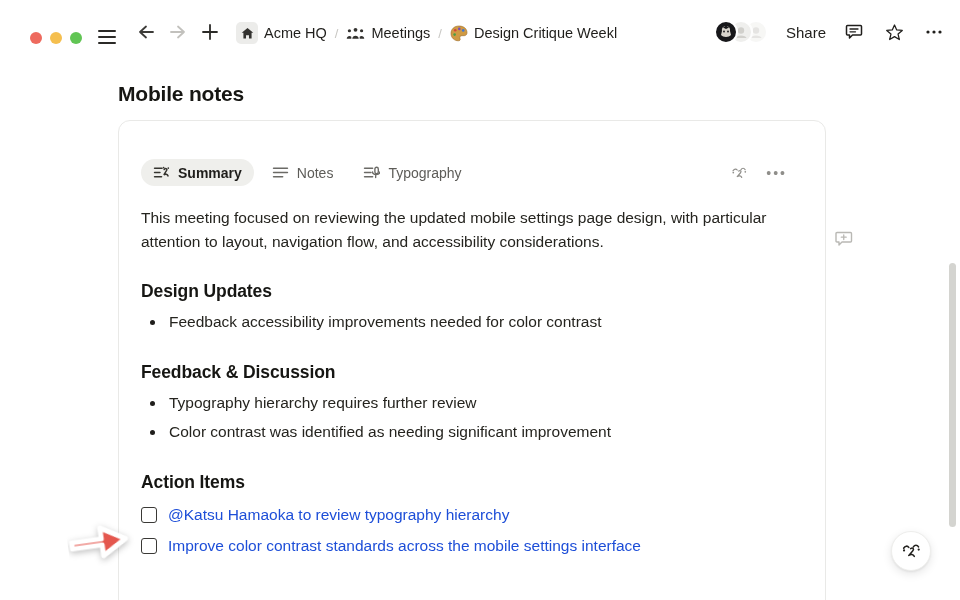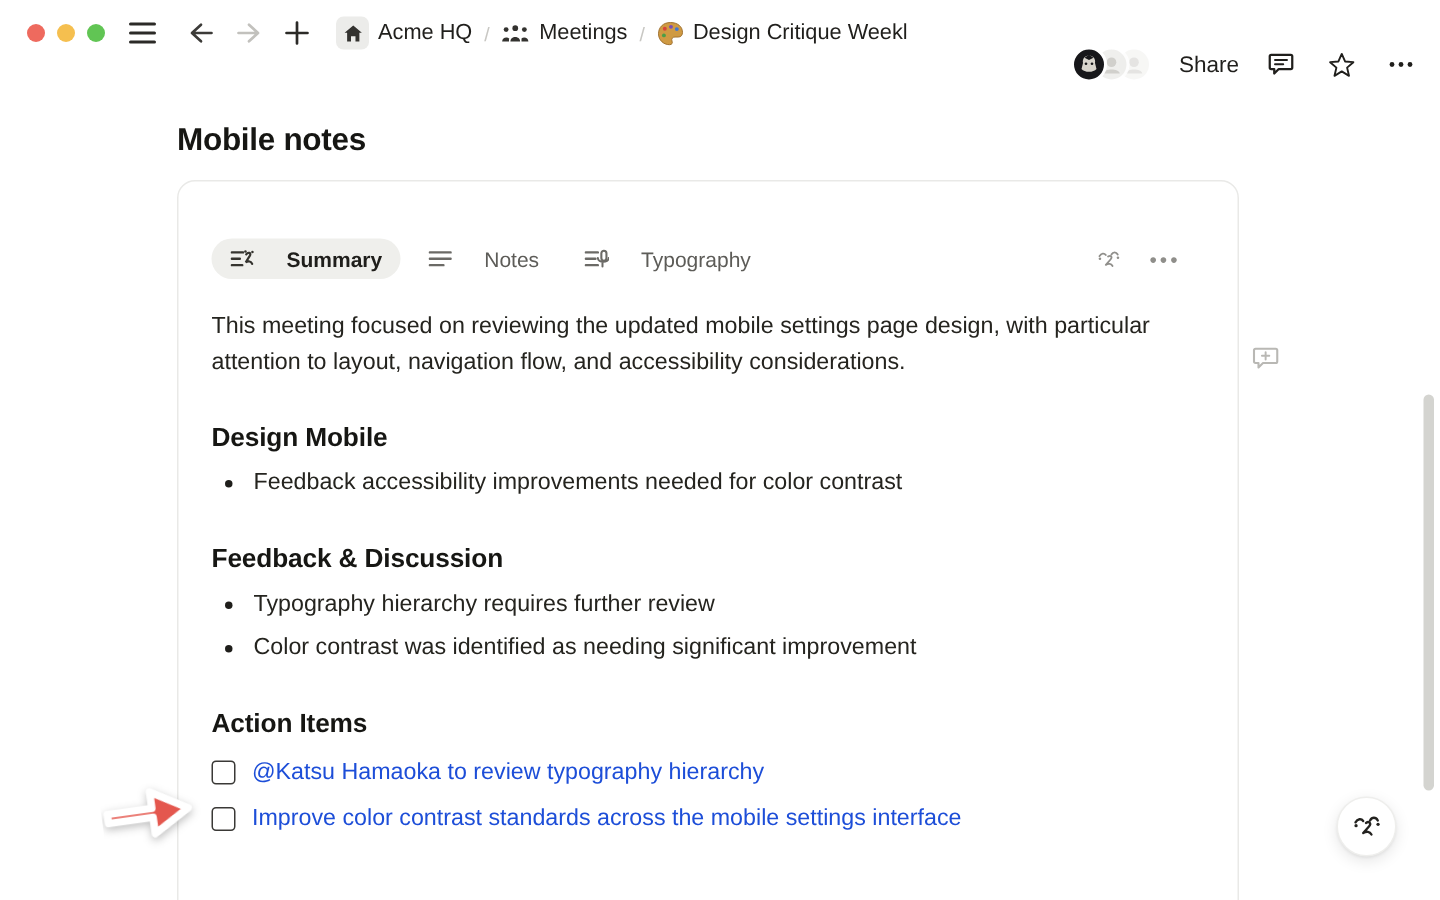--- a/index.html
+++ b/index.html
@@ -1,21 +1,21 @@
 <!DOCTYPE html>
 <html><head>
 <meta charset="utf-8">
 <style>
   * { margin:0; padding:0; box-sizing:border-box; }
   html,body { width:960px; height:600px; }
   body { font-family:"Liberation Sans","DejaVu Sans",sans-serif; background:#fff; color:#1f1e1b; }
   .canvas { position:relative; width:960px; height:600px; background:#fff; overflow:hidden; }
 
   
-  .topbar { position:absolute; top:0; left:4px; right:0; height:44px; display:flex; align-items:center; padding:0 14px; background:#fff; }
+  .topbar { position:absolute; top:0; left:16px; right:0; height:44px; display:flex; align-items:flex-end; padding:0 14px; background:#fff; }
   .lights { display:flex; gap:8px; margin-right:16px; }
   .light { width:12px; height:12px; border-radius:50%; }
   .hamburger { width:18px; display:flex; flex-direction:column; gap:4px; margin-right:18px; cursor:pointer; }
   .hamburger i { display:block; height:2px; background:#2b2a27; border-radius:1px; }
   .navbtn { width:24px; height:24px; display:flex; align-items:center; justify-content:center; margin-right:8px; }
   .breadcrumb { display:flex; align-items:center; gap:7px; margin-left:6px; font-size:14.5px; color:#201f1c; white-space:nowrap; }
   .crumb { display:flex; align-items:center; gap:6px; cursor:pointer; }
   .crumb-sep { color:#c8c7c3; font-size:13px; padding:0 1px; }
   .home-chip { width:22px; height:22px; border-radius:5px; background:#ececea; display:flex; align-items:center; justify-content:center; }
   .topbar-right { margin-left:auto; display:flex; align-items:center; gap:16px;margin-top:42px; }
@@ -28,21 +28,21 @@
   .share { font-size:15px; color:#201f1c; cursor:pointer; }
   .iconbtn { display:flex; align-items:center; justify-content:center; width:24px; height:24px; cursor:pointer; }
 
   
   .page-title { position:absolute; left:118px; top:82px; font-size:21px; font-weight:700; color:#161613; letter-spacing:-.2px; }
 
   .card { position:absolute; left:118px; top:120px; width:708px; height:510px; background:#fff; border:1px solid #e9e9e7; border-radius:12px; padding:22px 24px 0 22px; }
   .card-title { font-size:19px; font-weight:700; color:#161613; letter-spacing:-.2px; }
 
   .tabs { display:flex; align-items:center; margin-top:16px; gap:6px; }
-  .tab { display:flex; align-items:center; gap:21px; padding:5px 12px; border-radius:999px; font-size:14px; color:#5d5c58; cursor:pointer; }
+  .tab { display:flex; align-items:center; gap:8px; padding:5px 12px; border-radius:999px; font-size:14px; color:#5d5c58; cursor:pointer; }
   .tab.active { background:#efefec; color:#1f1e1b; font-weight:600; }
   .tabs-right { margin-left:auto; display:flex; align-items:center; gap:18px; padding-right:14px; }
   .dots { color:#8f8e8a; font-size:14px; letter-spacing:2px; cursor:pointer; line-height:1; }
 
   .intro { margin-top:20px; width:666px; font-size:15.5px; line-height:24px; color:#25241f; }
 
   .h2 { font-size:17.5px; font-weight:700; color:#161613; letter-spacing:-.1px; }
   .h2.first { margin-top:27px; }
   .h2.next { margin-top:31px; }
   .bullet-row { display:flex; align-items:center; margin-top:11px; font-size:15.5px; color:#25241f; }
@@ -204,21 +204,21 @@
           <circle cx="4.4" cy="11.4" r="1.15" fill="#908f8b"></circle>
             <circle cx="20.4" cy="10.4" r="1.15" fill="#908f8b"></circle>
           <path d="M11.6 9.4 C14 7.8 15.8 9.8 13.8 12 L9.6 16.8 C12 15.2 14.4 15.6 15.6 17.8" stroke="#908f8b" stroke-width="1.6" fill="none" stroke-linecap="round" stroke-linejoin="round"></path>
         </svg>
         <span class="dots">•••</span>
       </div>
     </div>
 
     <p class="intro">This meeting focused on reviewing the updated mobile settings page design, with particular attention to layout, navigation flow, and accessibility considerations.</p>
 
-    <h3 class="h2 first">Design Mobile</h3>
+    <h3 class="h2 first">Design Updates</h3>
     <div class="bullet-row">
       <span class="bullet-dot"></span>
       <span>Feedback accessibility improvements needed for color contrast</span>
     </div>
 
     <h3 class="h2 next">Feedback &amp; Discussion</h3>
     <div class="bullet-row">
       <span class="bullet-dot"></span>
       <span>Typography hierarchy requires further review</span>
     </div>

